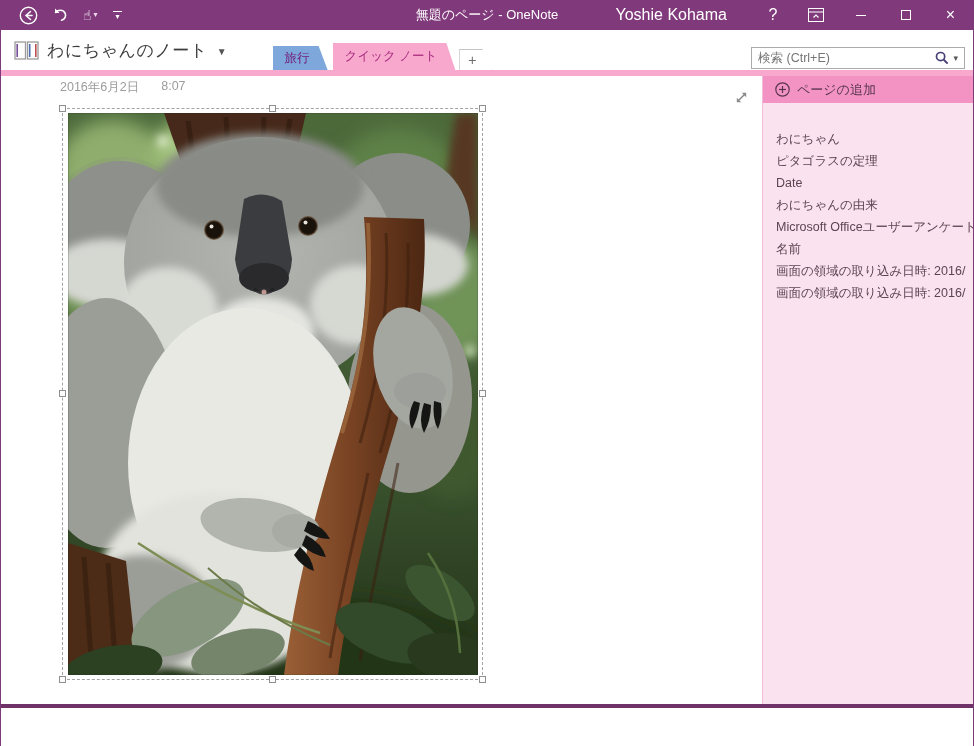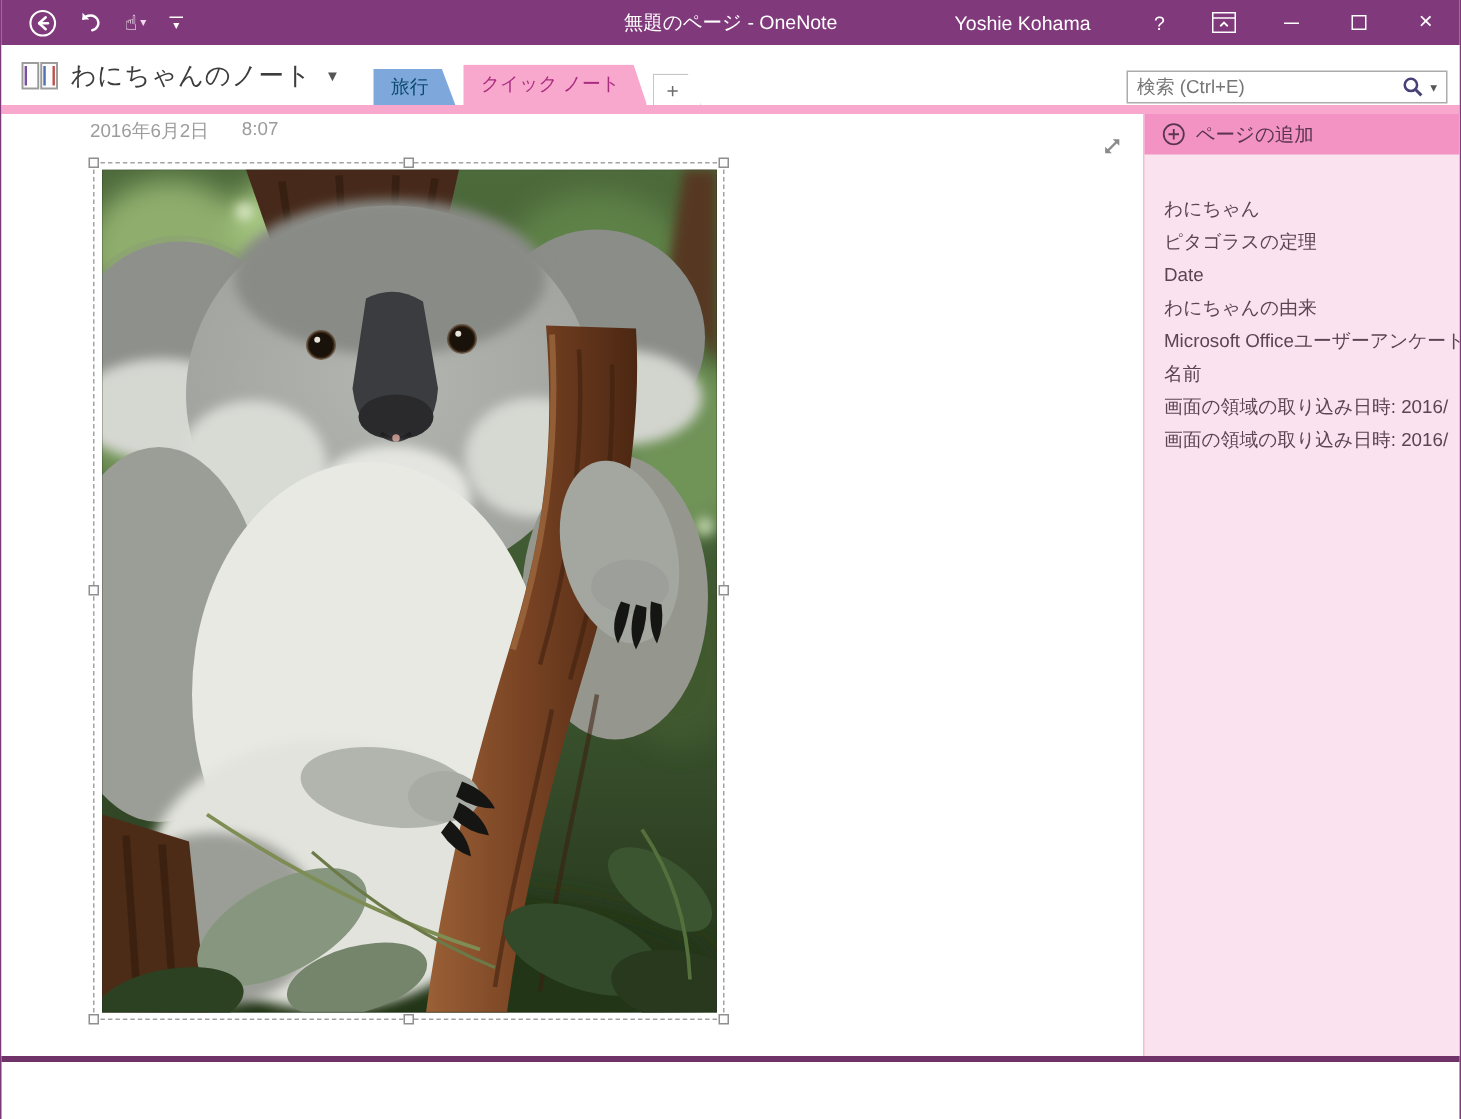--- a/index.html
+++ b/index.html
@@ -13,42 +13,42 @@
   .qat .icon-btn { display:flex; align-items:center; color:#fff; cursor:default; }
   .qat svg { display:block; }
   .touch-wrap { display:flex; align-items:flex-end; gap:2px; font-size:13px; }
   .touch-glyph { font-size:14px; line-height:14px; }
   .mini-caret { font-size:8px; line-height:10px; color:#f0d9ee; }
   .qat-custom { display:flex; flex-direction:column; align-items:center; width:12px; }
   .qat-custom .bar { width:9px; height:0; border-top:1px solid #fff; margin-bottom:1px; }
   .qat-custom .car { font-size:8px; line-height:7px; }
   .win-title { position:absolute; left:0; right:0; text-align:center; font-size:13px; color:#fff; pointer-events:none; }
   .tb-right { margin-left:auto; display:flex; align-items:stretch; height:30px; }
-  .tb-item { display:flex; align-items:center; justify-content:center; font-size:13px; color:#fff; }
+  .tb-item { display:flex; align-items:center; justify-content:center; font-size:16px; color:#fff; }
   .tb-user { padding:0 26px 0 12px; }
   .tb-help { width:40px; }
   .tb-btn { width:45px; }
   .min-bar { width:10px; height:0; border-top:1px solid #fff; display:block; }
   .max-box { width:10px; height:10px; border:1px solid #fff; display:block; }
   .close-x { font-size:16px; line-height:16px; }
   .ribbon-opt svg { display:block; }
 
   
   .menubar { height:38px; background:#80397B; display:flex; align-items:center; gap:27px; padding-left:13px; }
   .menubar .menu-item { color:#fff; font-size:13.5px; cursor:default; }
 
   
   .nbrow { position:relative; height:40px; background:#fff; display:flex; align-items:flex-end; }
   .nb-left { display:flex; align-items:center; height:100%; padding-left:13px; }
   .nb-icon { margin-right:8px; display:block; }
   .nb-name { font-size:17px; color:#3d3d3d; letter-spacing:0.5px; }
   .nb-caret { font-size:10px; color:#555; margin-left:9px; margin-top:3px; }
   .tabs { display:flex; align-items:flex-end; margin-left:22px; height:100%; }
   .tab { clip-path:polygon(0 0, calc(100% - 9px) 0, 100% 100%, 0 100%); display:flex; align-items:center; justify-content:center; font-size:12.5px; padding:0 18px 0 12px; }
-  .tab-travel { height:24px; background:#7EA7DB; color:#0c4a6e; }
+  .tab-travel { height:24px; background:#7EA7DB; color:#701a75;margin-left:24px; }
   .tab-quick { height:27px; background:#F7A8CC; color:#a92c80; margin-left:5px; }
   .tab-add { height:21px; background:#fff; border:1px solid #c6c6c6; border-bottom:none; color:#6d6d6d; font-size:14px; margin-left:4px; padding:0 14px 0 8px; }
   .searchbox { position:absolute; right:8px; top:17px; width:214px; height:22px; border:1px solid #ababab; background:#fff; display:flex; align-items:center; }
   .searchbox input { flex:1; border:none; outline:none; font-size:12.5px; color:#666; padding:0 4px 0 6px; font-family:inherit; background:transparent; }
   .search-mag { display:flex; align-items:center; padding:0 4px; }
   .search-caret { font-size:9px; color:#555; padding-right:6px; }
 
   .pink-line { height:6px; background:#F7A8CC; }
 
   

